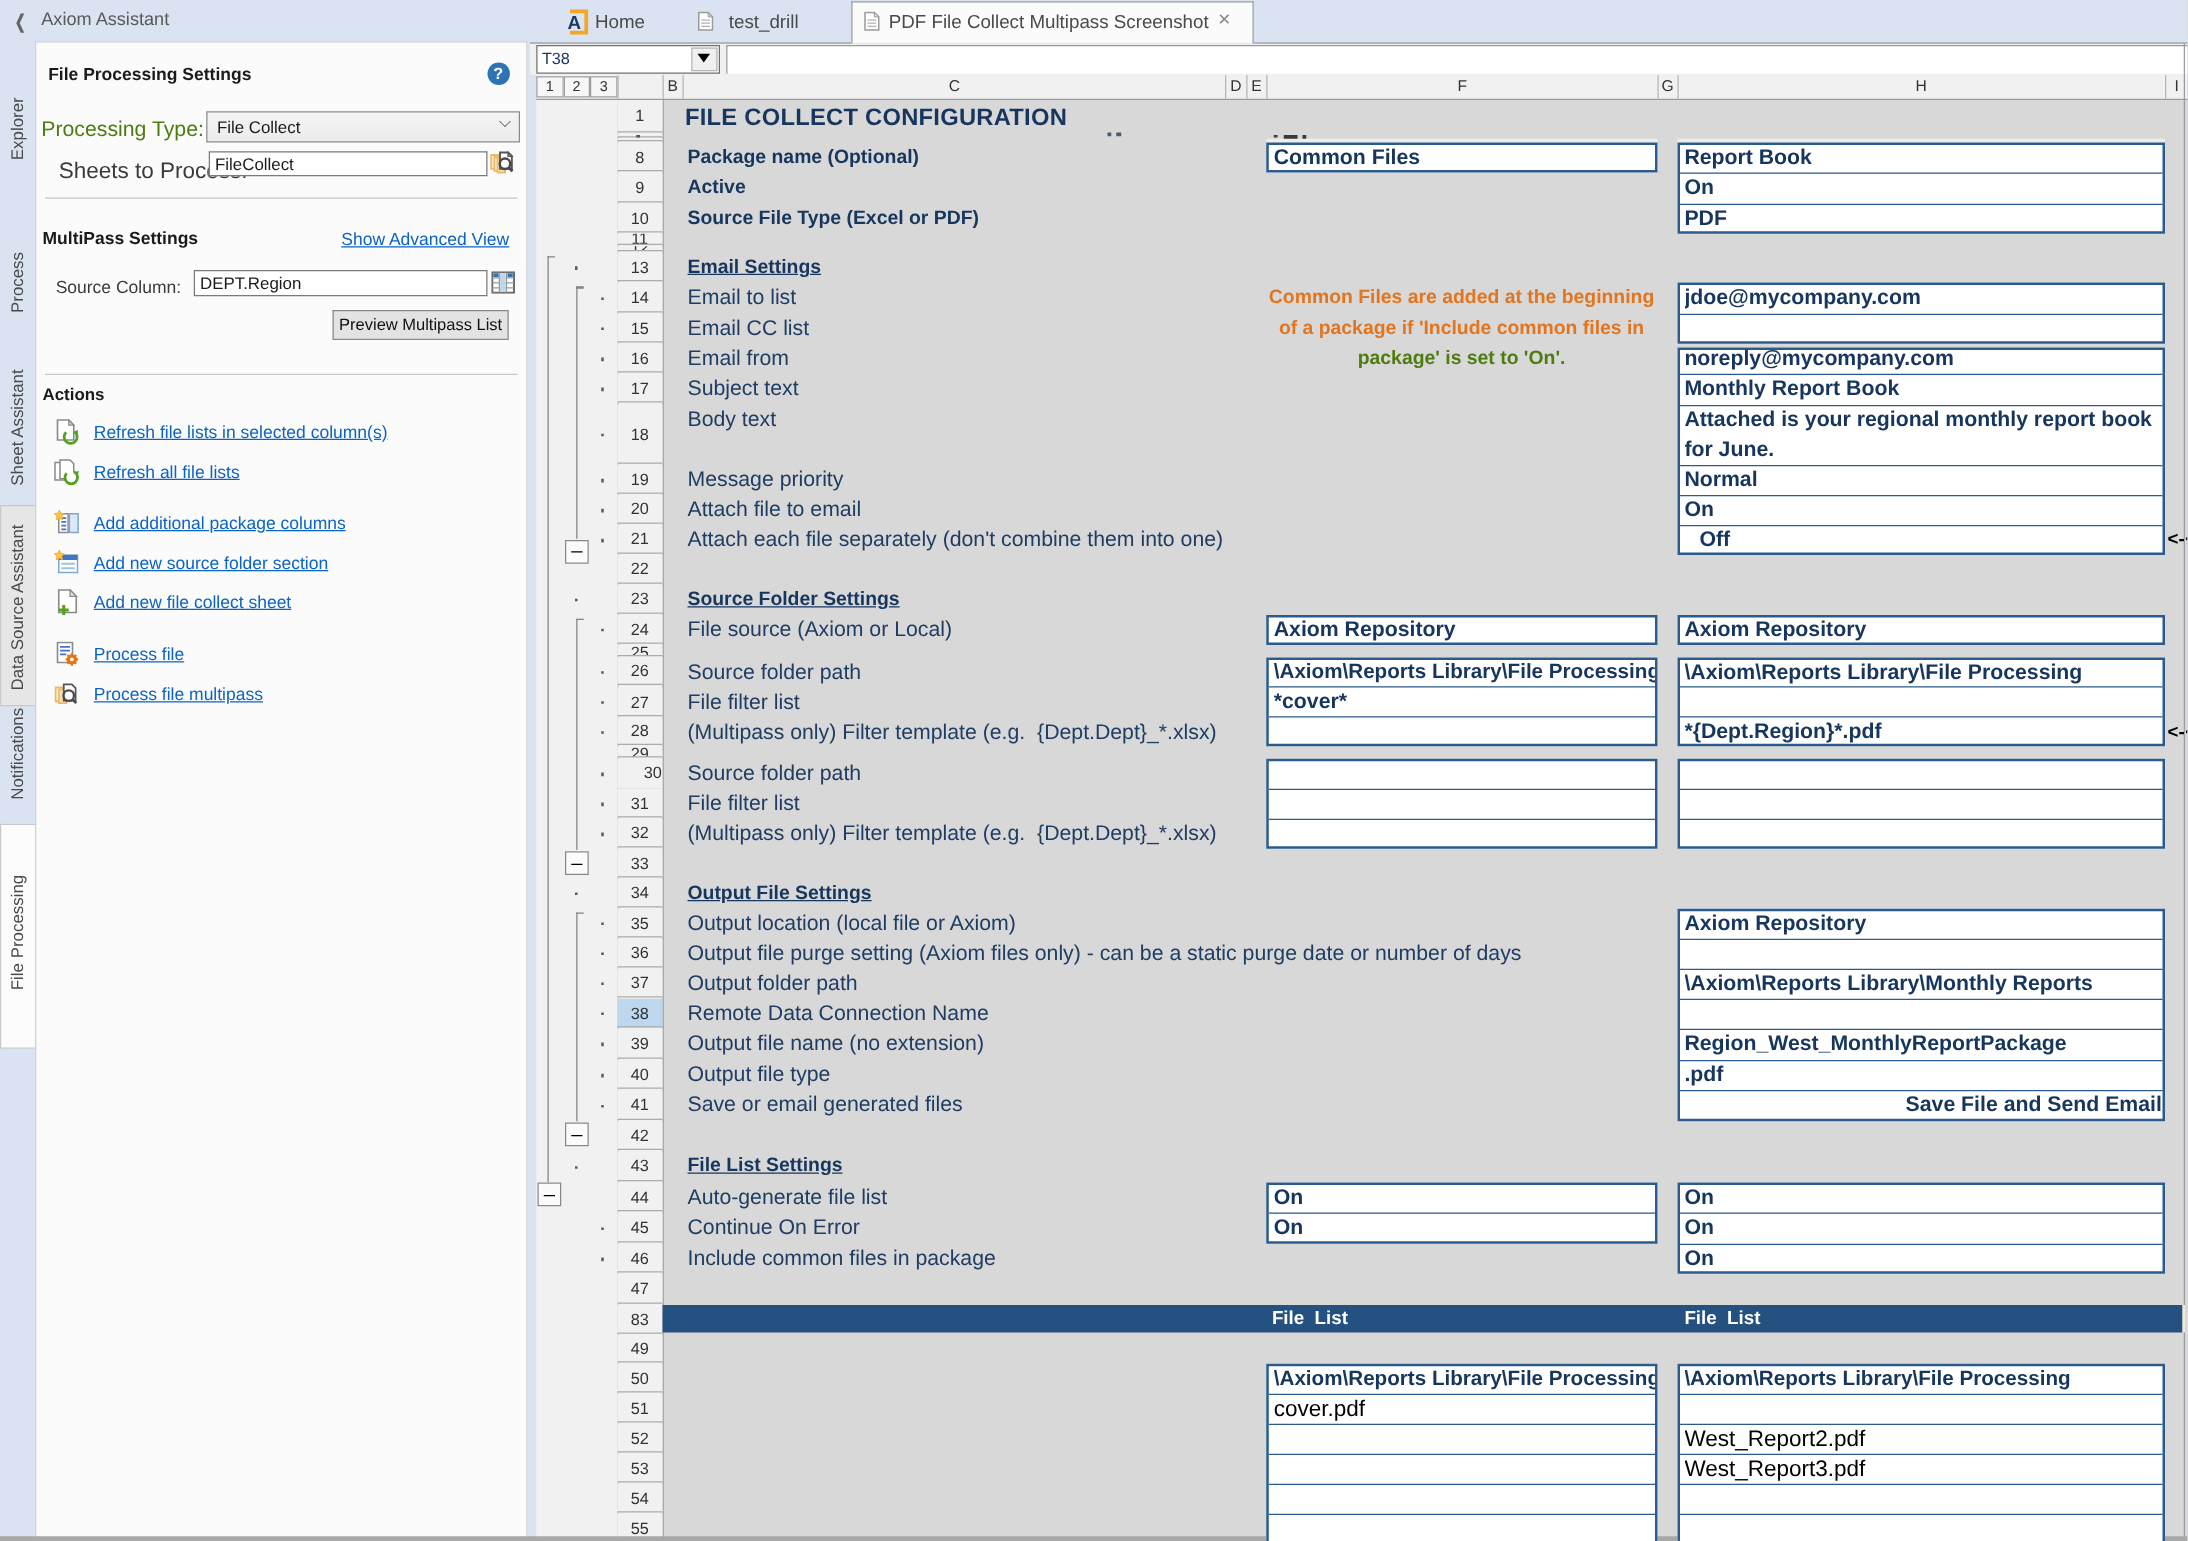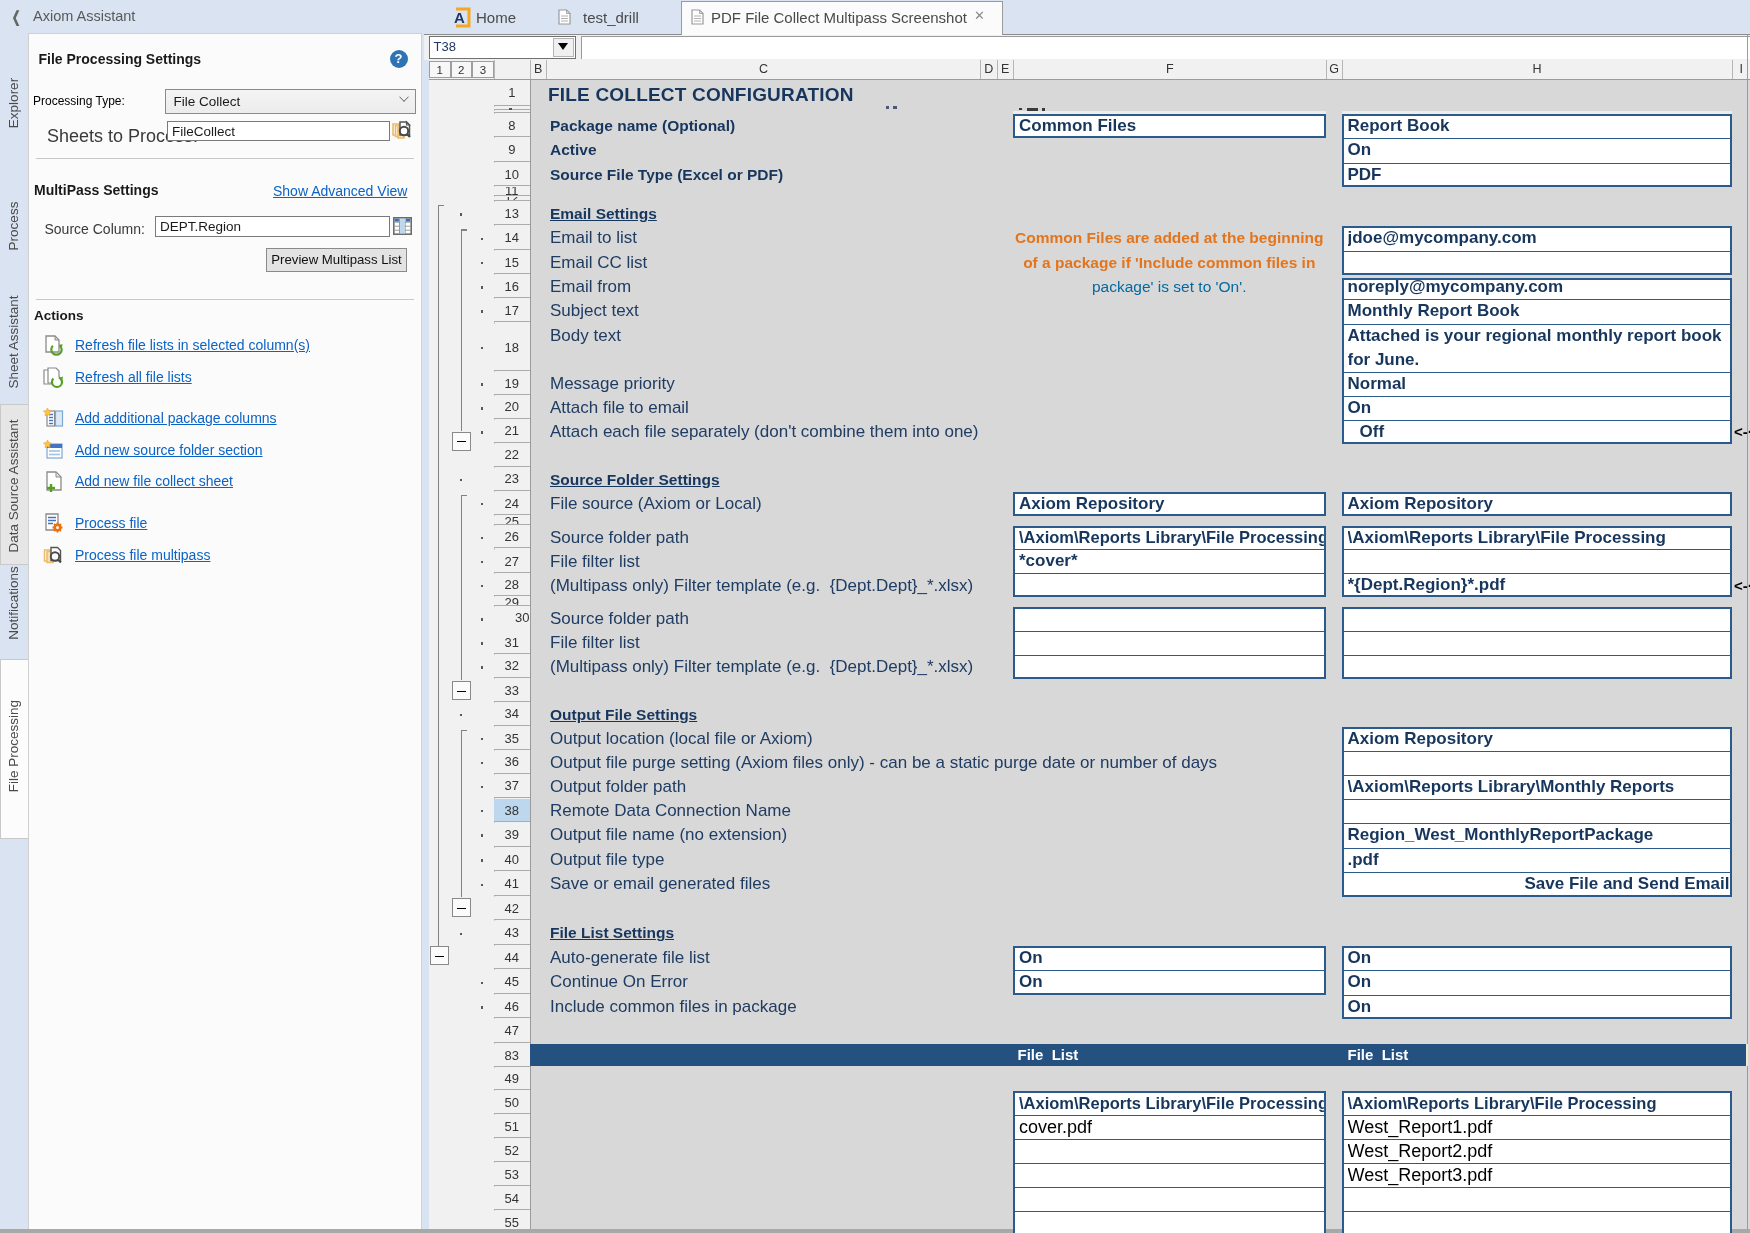--- a/index.html
+++ b/index.html
@@ -26,21 +26,21 @@
 <div class="ab" style="left:-86px;top:332.0px;width:200px;height:20px;line-height:20px;text-align:center;font-size:13.5px;color:#4a4a4a;transform:rotate(-90deg);">Sheet Assistant</div>
 <div class="ab" style="left:-86px;top:475.5px;width:200px;height:20px;line-height:20px;text-align:center;font-size:13.5px;color:#4a4a4a;transform:rotate(-90deg);">Data Source Assistant</div>
 <div class="ab" style="left:-86px;top:592.5px;width:200px;height:20px;line-height:20px;text-align:center;font-size:13.5px;color:#4a4a4a;transform:rotate(-90deg);">Notifications</div>
 <div class="ab" style="left:-86px;top:736.0px;width:200px;height:20px;line-height:20px;text-align:center;font-size:13.5px;color:#4a4a4a;transform:rotate(-90deg);">File Processing</div>
 <div class="ab" style="left:28px;top:0;width:396px;height:33px;background:#D9E3F1;"></div>
 <div class="ab" style="left:10px;top:8px;width:12px;height:18px;font-size:15px;color:#666;font-weight:bold;transform:scaleX(0.7);">❮</div>
 <div class="ab" style="left:33px;top:8px;font-size:14.5px;color:#595959;">Axiom Assistant</div>
 <div class="ab" style="left:27.5px;top:33px;width:394.5px;height:1200px;background:#FBFBFB;border:1px solid #D0D0D0;border-bottom:none;"></div>
 <div class="ab" style="left:38.5px;top:51px;font-size:14px;font-weight:bold;color:#1a1a1a;">File Processing Settings</div>
 <div class="ab" style="left:389.5px;top:49.5px;width:18px;height:18px;border-radius:50%;background:#2E74B5;color:#fff;font-size:13px;font-weight:bold;text-align:center;line-height:18px;">?</div>
-<div class="ab" style="left:33px;top:94px;font-size:12px;color:#000000;">Processing Type:</div>
+<div class="ab" style="left:33px;top:94px;font-size:17px;color:#4d7c0f;">Processing Type:</div>
 <div class="ab" style="left:165px;top:88.5px;width:251px;height:25px;background:linear-gradient(#F4F4F4,#ECECEC);border:1px solid #8A8A8A;"></div>
 <div class="ab" style="left:173.5px;top:93.5px;font-size:13.5px;color:#1a1a1a;">File Collect</div>
 <div class="ab" style="left:398px;top:93px;width:12px;height:12px;border-right:1.6px solid #444;border-bottom:1.6px solid #444;transform:translateY(-2px) rotate(45deg) scale(0.55);"></div>
 <div class="ab" style="left:47px;top:126px;font-size:18px;color:#3a3a3a;">Sheets to Process:</div>
 <div class="ab" style="left:167px;top:121px;width:223px;height:20px;background:#fff;border:1px solid #7A7A7A;"></div>
 <div class="ab" style="left:172px;top:123.5px;font-size:13.5px;color:#1a1a1a;">FileCollect</div>
 <svg class="ab" style="left:391px;top:119px;" width="22" height="22" viewBox="0 0 22 22">
 <path d="M2 5 h6 v11 h-6 z" fill="none" stroke="#EDBA6A" stroke-width="1.6"></path>
 <path d="M4.5 6.5 h6 v11 h-6 z" fill="#FDF6EA" stroke="#EDBA6A" stroke-width="1.6"></path>
 <path d="M7 8 h6 v11 h-6 z" fill="#F6DFB2" stroke="#EDBA6A" stroke-width="1.6"></path>
@@ -309,21 +309,21 @@
 <div class="lbl" style="top:798.6px;height:24.5px;line-height:24.5px;">Remote Data Connection Name</div>
 <div class="lbl" style="top:823.1px;height:24.6px;line-height:24.6px;">Output file name (no extension)</div>
 <div class="lbl" style="top:847.7px;height:24.5px;line-height:24.5px;">Output file type</div>
 <div class="lbl" style="top:872.2px;height:24.5px;line-height:24.5px;">Save or email generated files</div>
 <div class="sect" style="top:921.3px;height:24.5px;line-height:24.5px;">File List Settings</div>
 <div class="lbl" style="top:945.8px;height:24.5px;line-height:24.5px;">Auto-generate file list</div>
 <div class="lbl" style="top:970.3px;height:24.6px;line-height:24.6px;">Continue On Error</div>
 <div class="lbl" style="top:994.9px;height:24.5px;line-height:24.5px;">Include common files in package</div>
 <div class="ab" style="left:1013px;top:226.4px;width:312.5px;height:24.3px;line-height:24.3px;text-align:center;font-size:15.5px;font-weight:bold;color:#E2751D;">Common Files are added at the beginning</div>
 <div class="ab" style="left:1013px;top:250.7px;width:312.5px;height:24.3px;line-height:24.3px;text-align:center;font-size:15.5px;font-weight:bold;color:#E2751D;">of a package if 'Include common files in</div>
-<div class="ab" style="left:1013px;top:275.0px;width:312.5px;height:24.2px;line-height:24.2px;text-align:center;font-size:15.5px;font-weight:normal;color:#0369a1;">package' is set to 'On'.</div>
+<div class="ab" style="left:1013px;top:275.0px;width:312.5px;height:24.2px;line-height:24.2px;text-align:center;font-size:15.5px;font-weight:bold;color:#4d7c0f;">package' is set to 'On'.</div>
 <div class="ab" style="left:0;top:1228.5px;width:1750px;height:4.5px;background:#A8A8A8;"></div>
 <div class="box" style="left:1013px;top:114.0px;width:312.5px;height:24.3px;">
 <div class="bv" style="top:-2.0px;height:24.3px;line-height:24.3px;">Common Files</div>
 </div>
 <div class="box" style="left:1013px;top:491.7px;width:312.5px;height:24.2px;">
 <div class="bv" style="top:-2.0px;height:24.2px;line-height:24.2px;">Axiom Repository</div>
 </div>
 <div class="box" style="left:1013px;top:525.6px;width:312.5px;height:71.8px;">
 <div class="seg" style="top:21.9px;"></div>
 <div class="bv" style="top:-2.0px;height:23.9px;line-height:23.9px;font-size:16.5px;">\Axiom\Reports Library\File Processing</div>
@@ -402,21 +402,20 @@
 <div class="seg" style="top:46.0px;"></div>
 <div class="bvr" style="top:22.0px;height:24.0px;line-height:24.0px;">cover.pdf</div>
 <div class="seg" style="top:70.0px;"></div>
 <div class="seg" style="top:94.0px;"></div>
 <div class="seg" style="top:118.0px;"></div>
 </div>
 <div class="box" style="left:1341.5px;top:1091.0px;width:390.0px;height:144.0px;">
 <div class="seg" style="top:22.0px;"></div>
 <div class="bv" style="top:-2.0px;height:24.0px;line-height:24.0px;font-size:16.5px;">\Axiom\Reports Library\File Processing</div>
 <div class="seg" style="top:46.0px;"></div>
-<div class="bvr" style="top:22.0px;height:24.0px;line-height:24.0px;">West_Report1.pdf</div>
 <div class="seg" style="top:70.0px;"></div>
 <div class="bvr" style="top:46.0px;height:24.0px;line-height:24.0px;">West_Report2.pdf</div>
 <div class="seg" style="top:94.0px;"></div>
 <div class="bvr" style="top:70.0px;height:24.0px;line-height:24.0px;">West_Report3.pdf</div>
 <div class="seg" style="top:118.0px;"></div>
 </div>
 <div class="ab" style="left:529.5px;top:1043.9px;width:1216.0px;height:22.6px;background:#24517F;"></div>
 <div class="ab" style="left:1745.5px;top:1043.9px;width:2px;height:22.6px;background:#F0E9D2;"></div>
 <div class="ab" style="left:1017.5px;top:1043.9px;height:22.6px;line-height:22.6px;font-size:15px;font-weight:bold;color:#fff;">File&nbsp; List</div>
 <div class="ab" style="left:1347.5px;top:1043.9px;height:22.6px;line-height:22.6px;font-size:15px;font-weight:bold;color:#fff;">File&nbsp; List</div>

